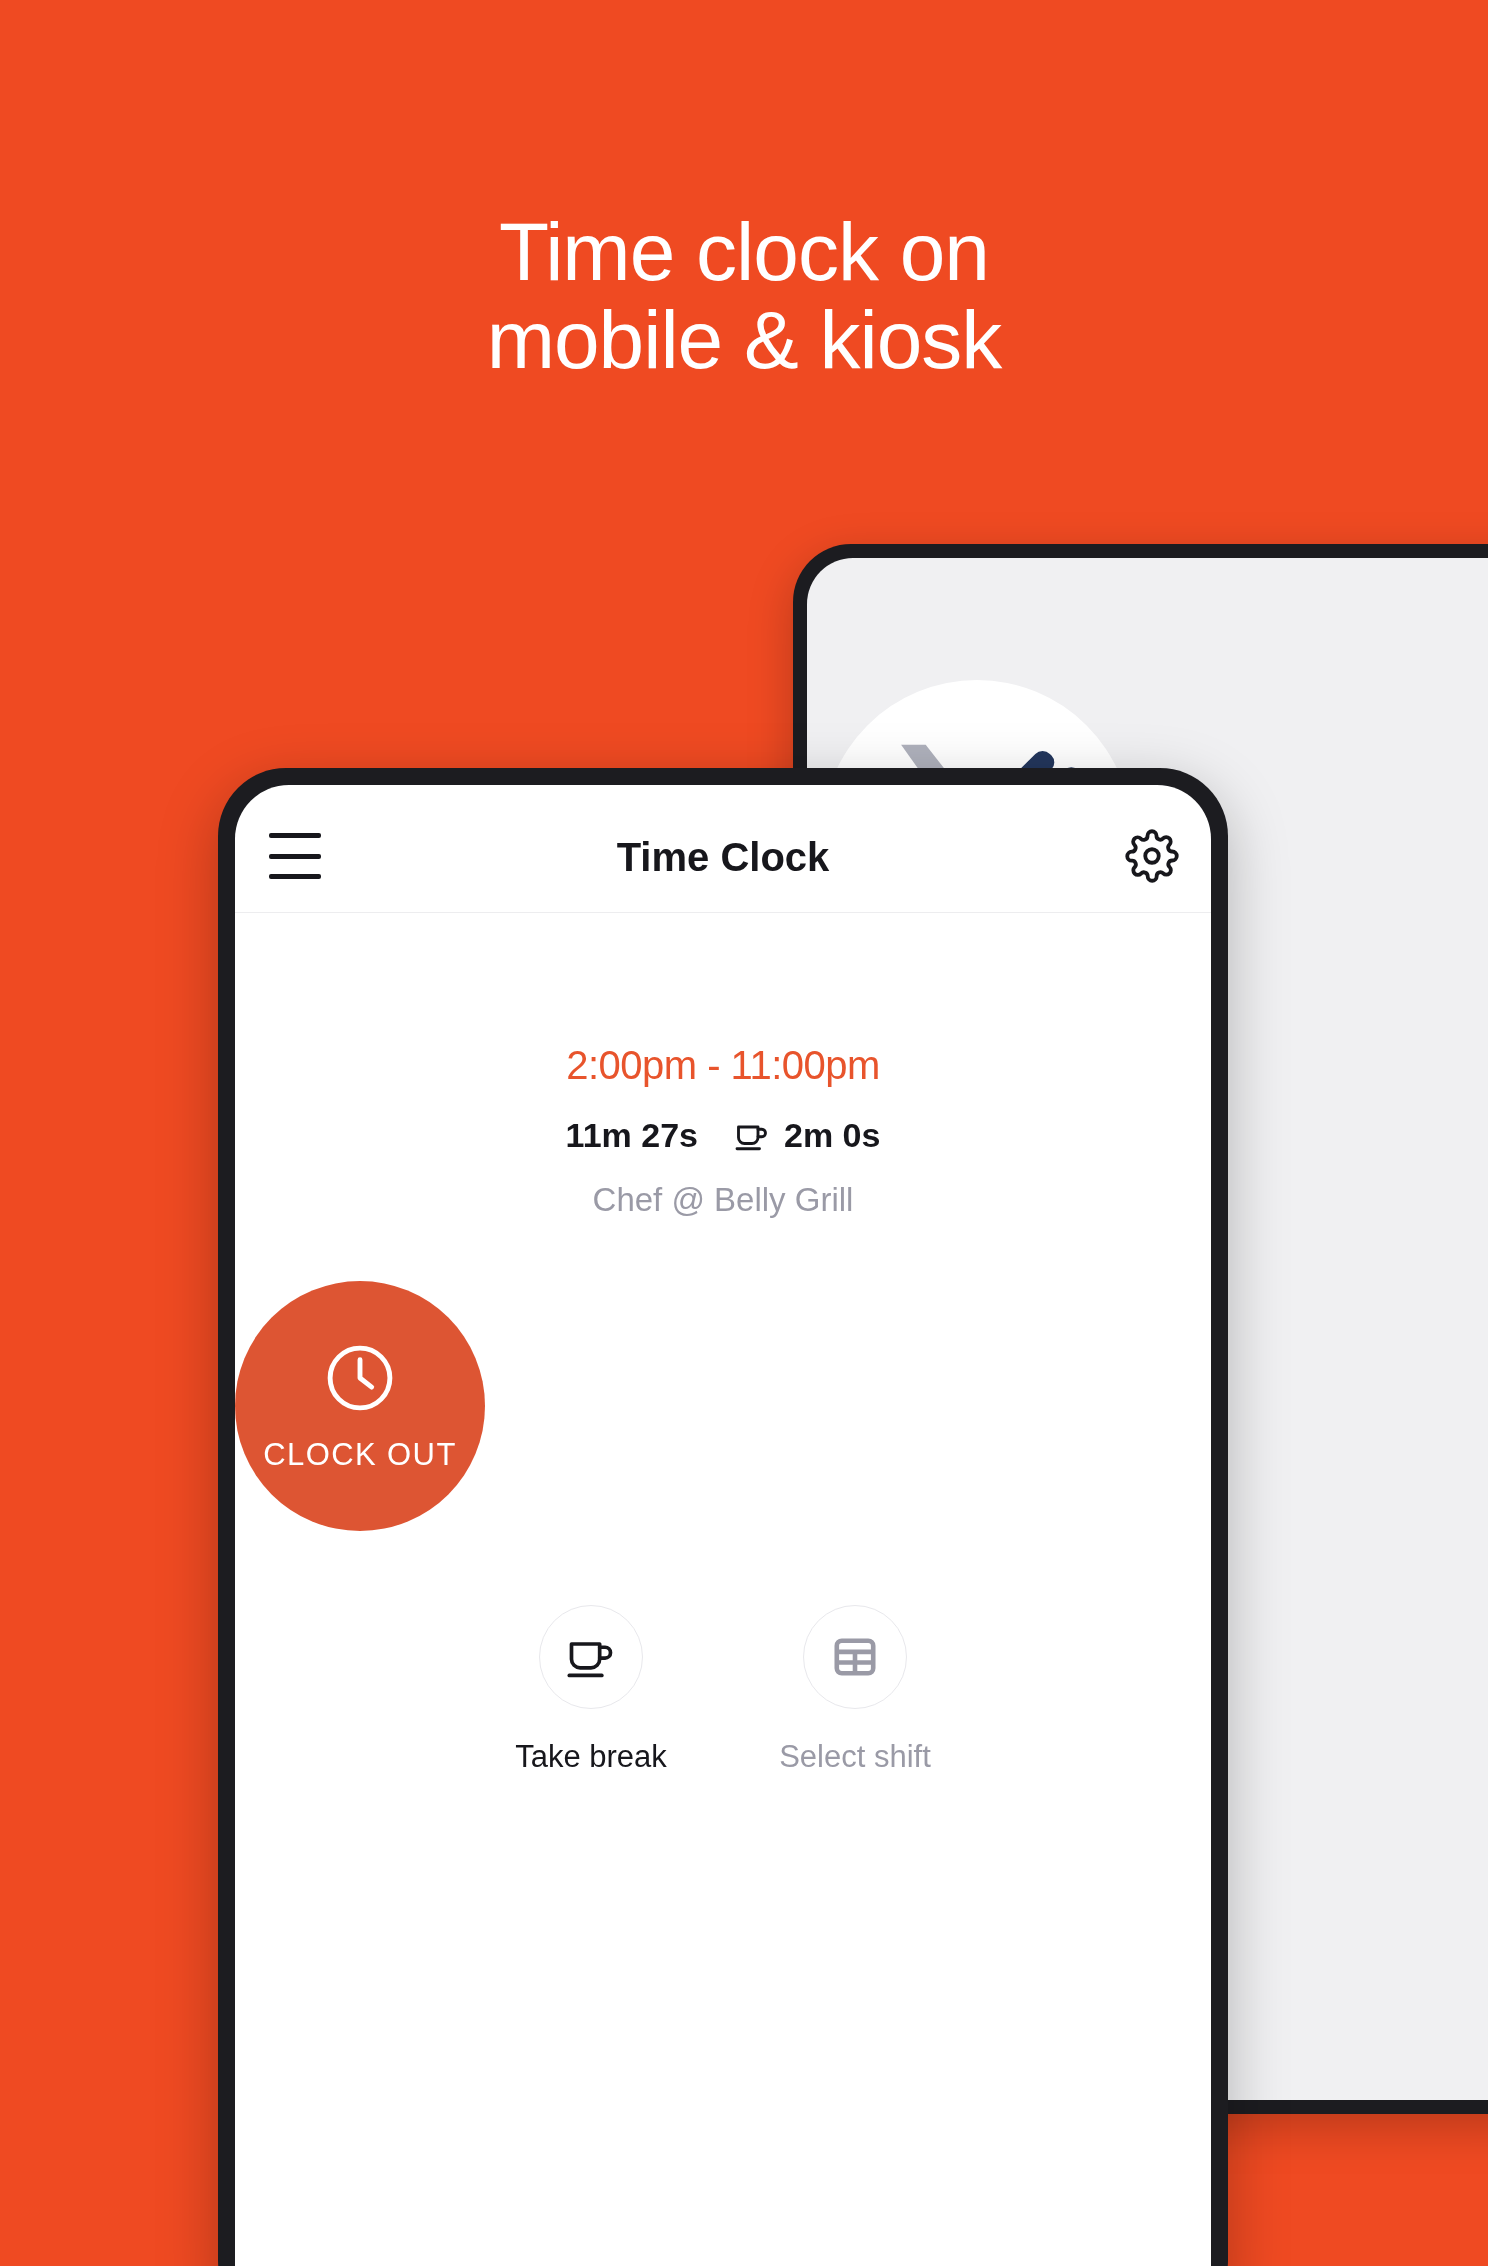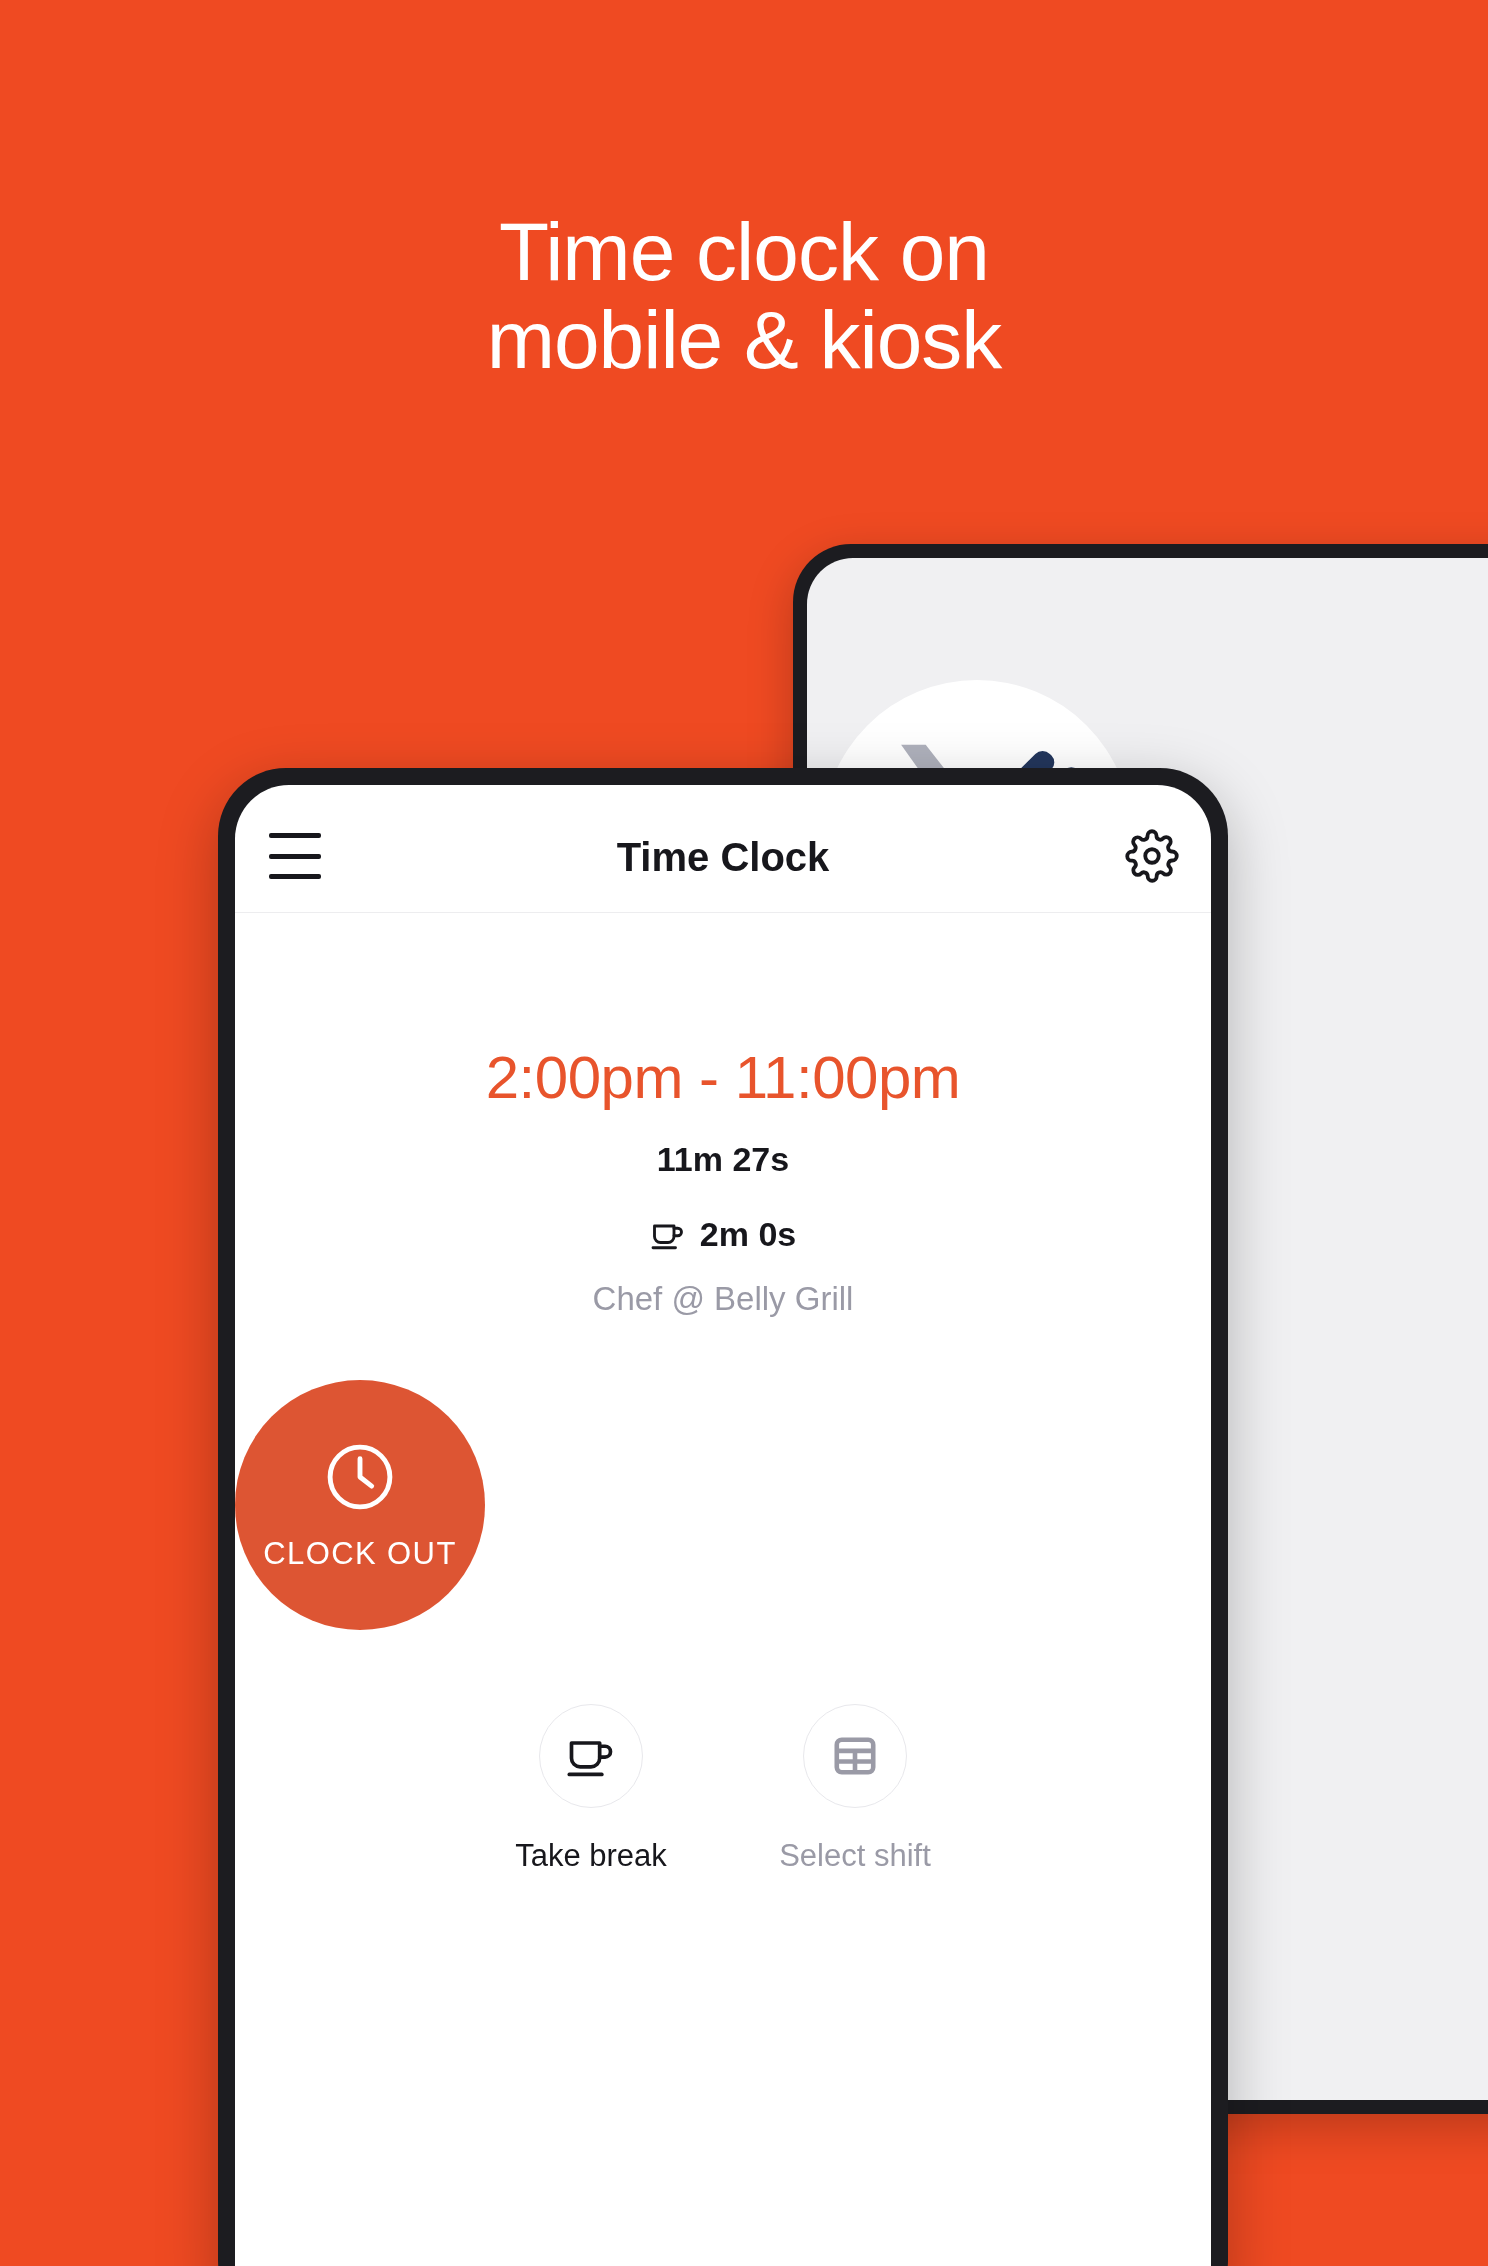--- a/index.html
+++ b/index.html
@@ -149,34 +149,33 @@
     position:absolute;
     right:32px; top:44px;
     width:54px; height:54px;
     cursor:pointer;
   }
 
   
   #phone-body { position:relative; padding-top:130px; }
   #shift-range {
     text-align:center;
-    font-size:60px;
+    font-size:40px;
     color:#E8542C;
     letter-spacing:-0.5px;
   }
   #timers {
     margin-top:28px;
     display:flex;
     justify-content:center;
     align-items:center;
     gap:36px;
     font-size:34px;
     font-weight:700;
     color:#17171C;
-    flex-direction:column;
   }
   #timers .break-grp { display:flex; align-items:center; gap:14px; }
   #role-line {
     margin-top:26px;
     text-align:center;
     font-size:33px;
     color:#9A9AA6;
   }
 
   

